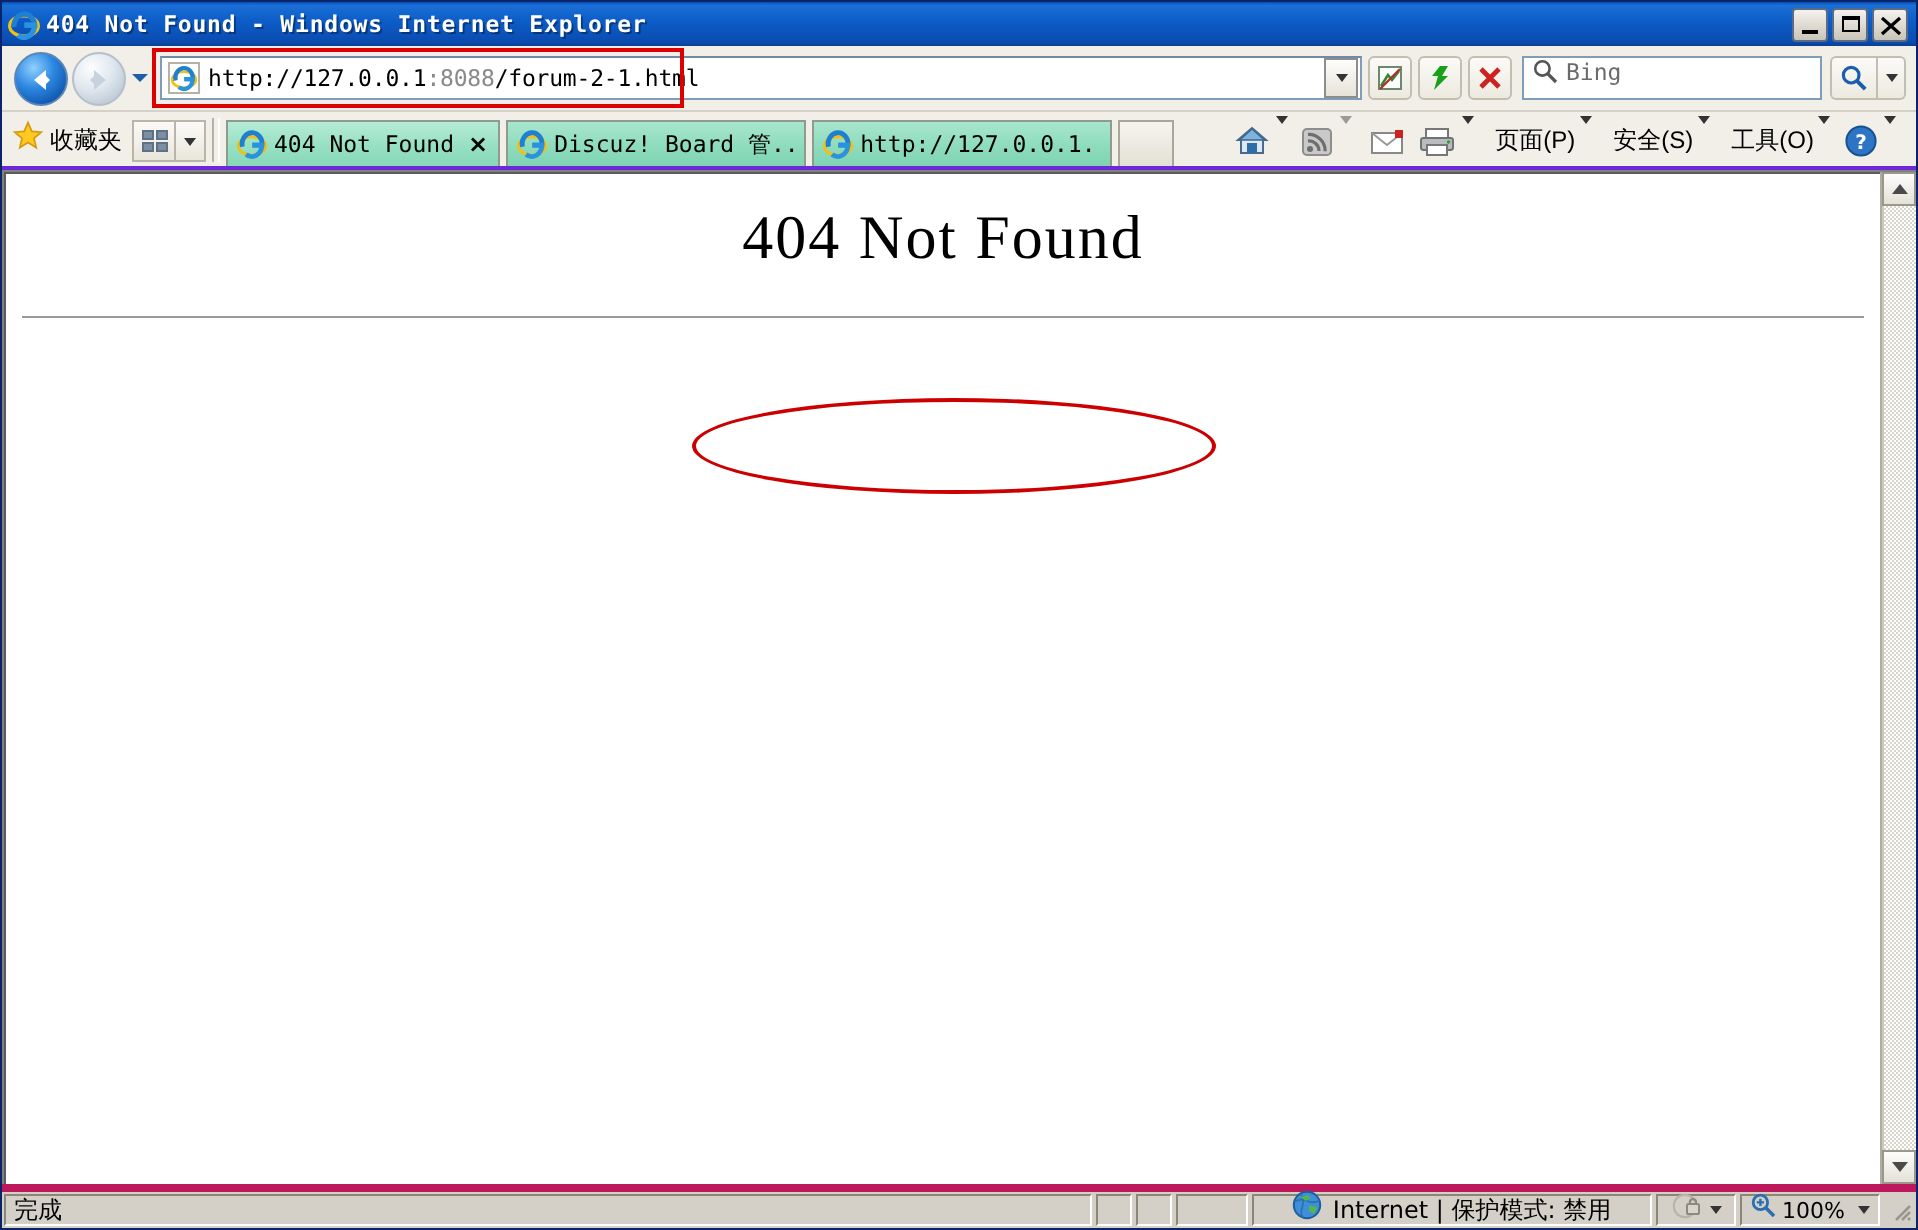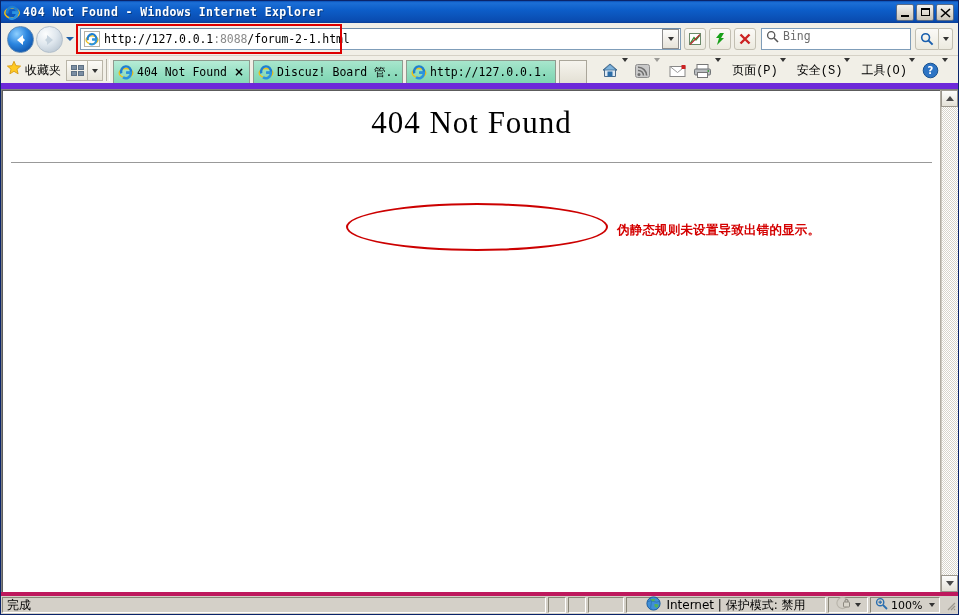--- a/index.html
+++ b/index.html
@@ -225,21 +225,21 @@
   }
 
   
   .tabbar {
     height: 27px;
     background: #f1efe7;
     display: flex;
     align-items: flex-end;
     padding: 0 2px;
     flex: 0 0 auto;
-    border-bottom: 6px solid #6d28d9;
+    border-bottom: 2px solid #6d28d9;
     position: relative;
     justify-content: flex-end;
   }
   .fav-btn {
     display: flex; align-items: center;
     height: 24px;
     padding: 0 5px 0 3px;
     flex: 0 0 auto;
     margin-bottom: 1px;
   }
@@ -330,21 +330,21 @@
     align-items: center;
     height: 25px;
     padding-right: 3px;
     flex: 0 0 auto;
   }
   .cmd-ico { display: flex; align-items: center; margin: 0 1px; }
   .cmd-caret { margin: 0 5px 0 2px; }
   .cmd-text {
     font-size: 12px;
     color: #000;
-    font-family: Liberation Mono, monospace;
+    font-family: Liberation Sans, sans-serif;
     margin-left: 6px;
     white-space: nowrap;
   }
 
   
   .content-outer {
     flex: 1 1 auto;
     display: flex;
     background: #808080;
     padding: 1px 0 0 1px;
@@ -691,21 +691,20 @@
       <span class="cmd-caret"><span class="caret-dark"></span></span>
     </span>
   </div>
 
   <div class="content-outer">
     <div class="page">
       <div class="page-inner">
         <h1 class="h1-404">404 Not Found</h1>
         <hr class="hr-line">
         <div class="ellipse-annot"></div>
-        <div class="red-note">伪静态规则未设置导致出错的显示。</div>
       </div>
     </div>
     <div class="vscroll">
       <div class="sb-btn">
         <span class="sb-up"></span>
       </div>
       <div class="sb-track"></div>
       <div class="sb-btn">
         <span class="sb-dn"></span>
       </div>

